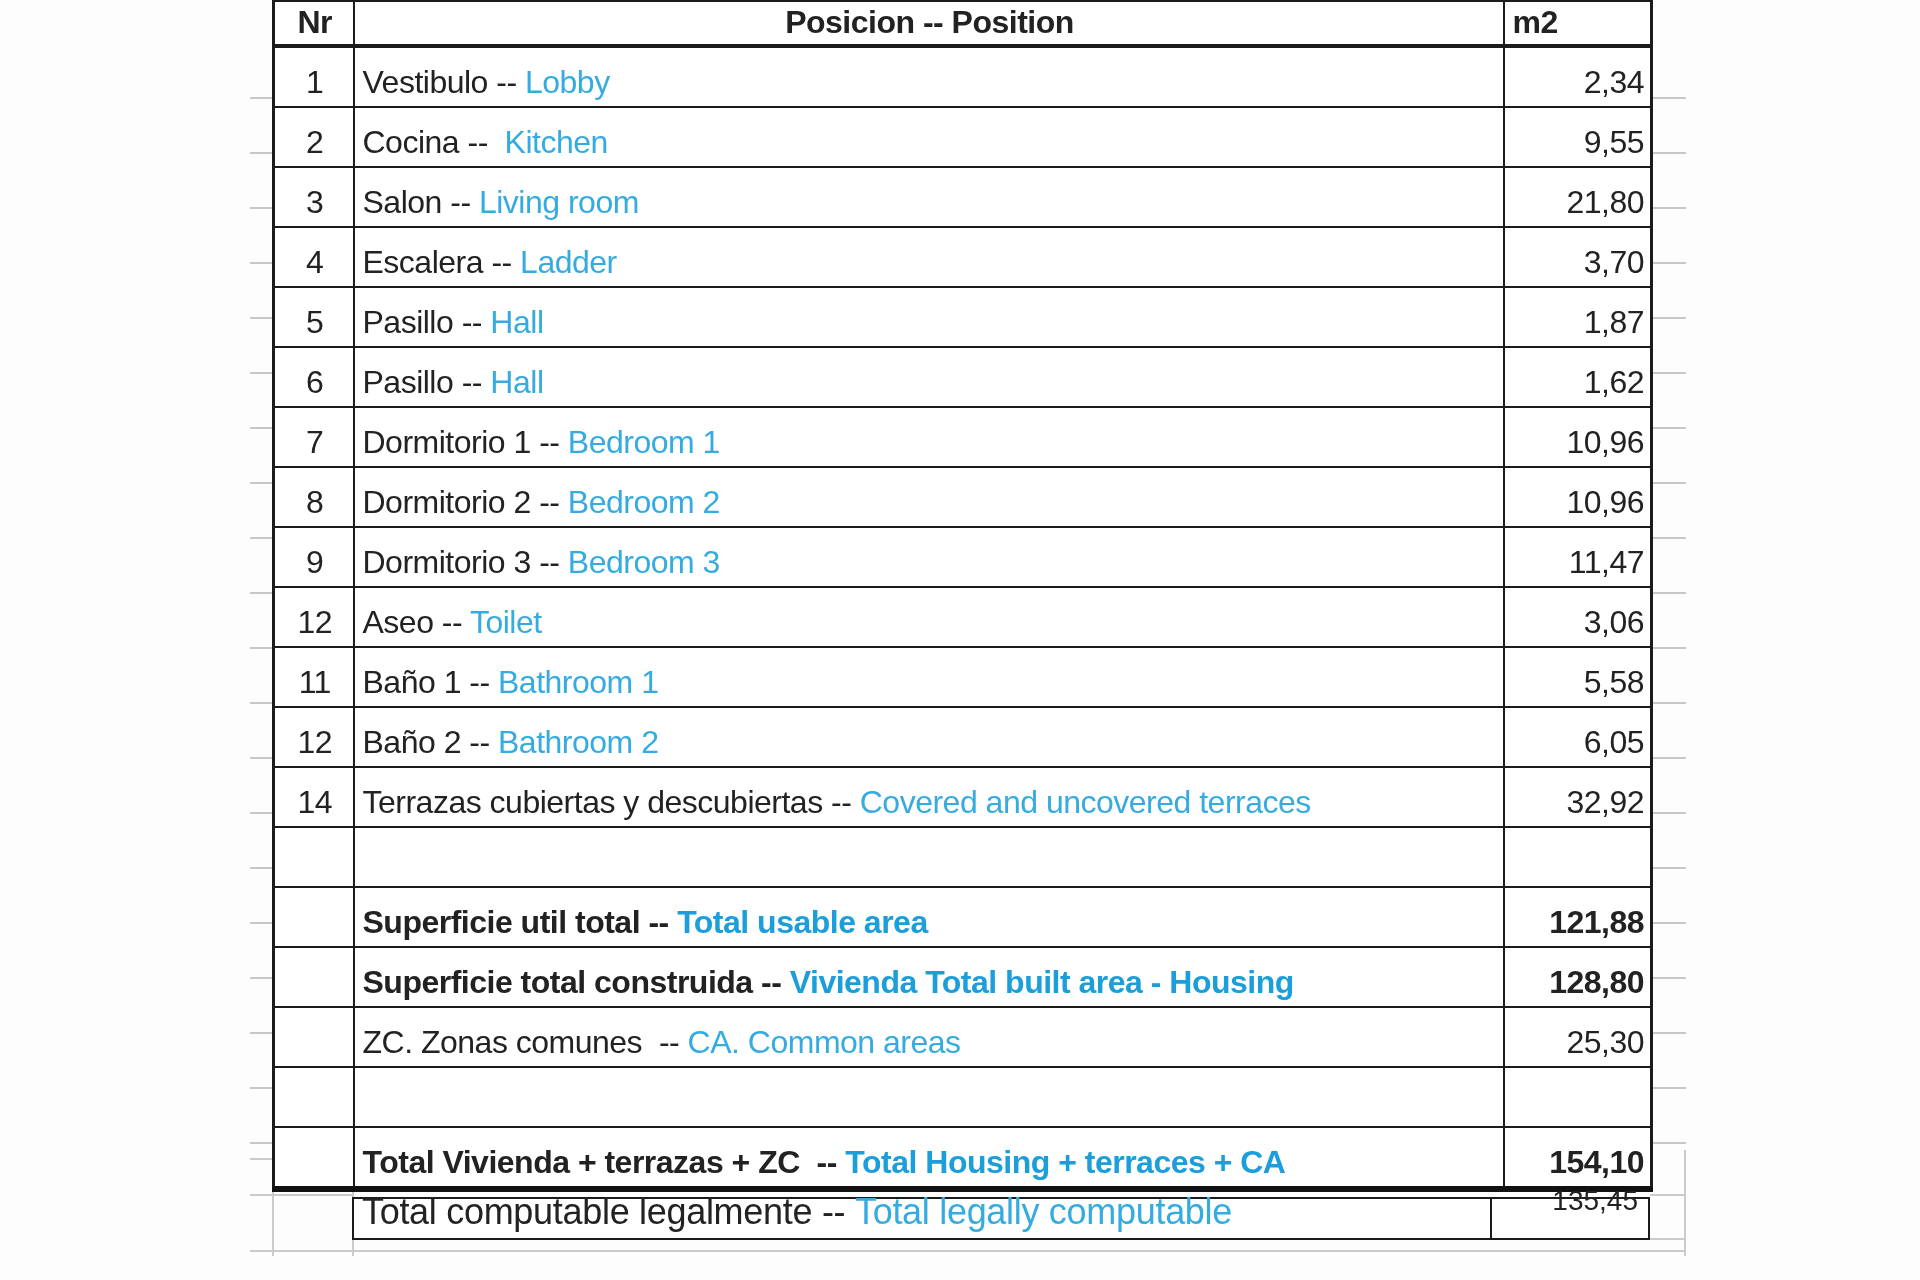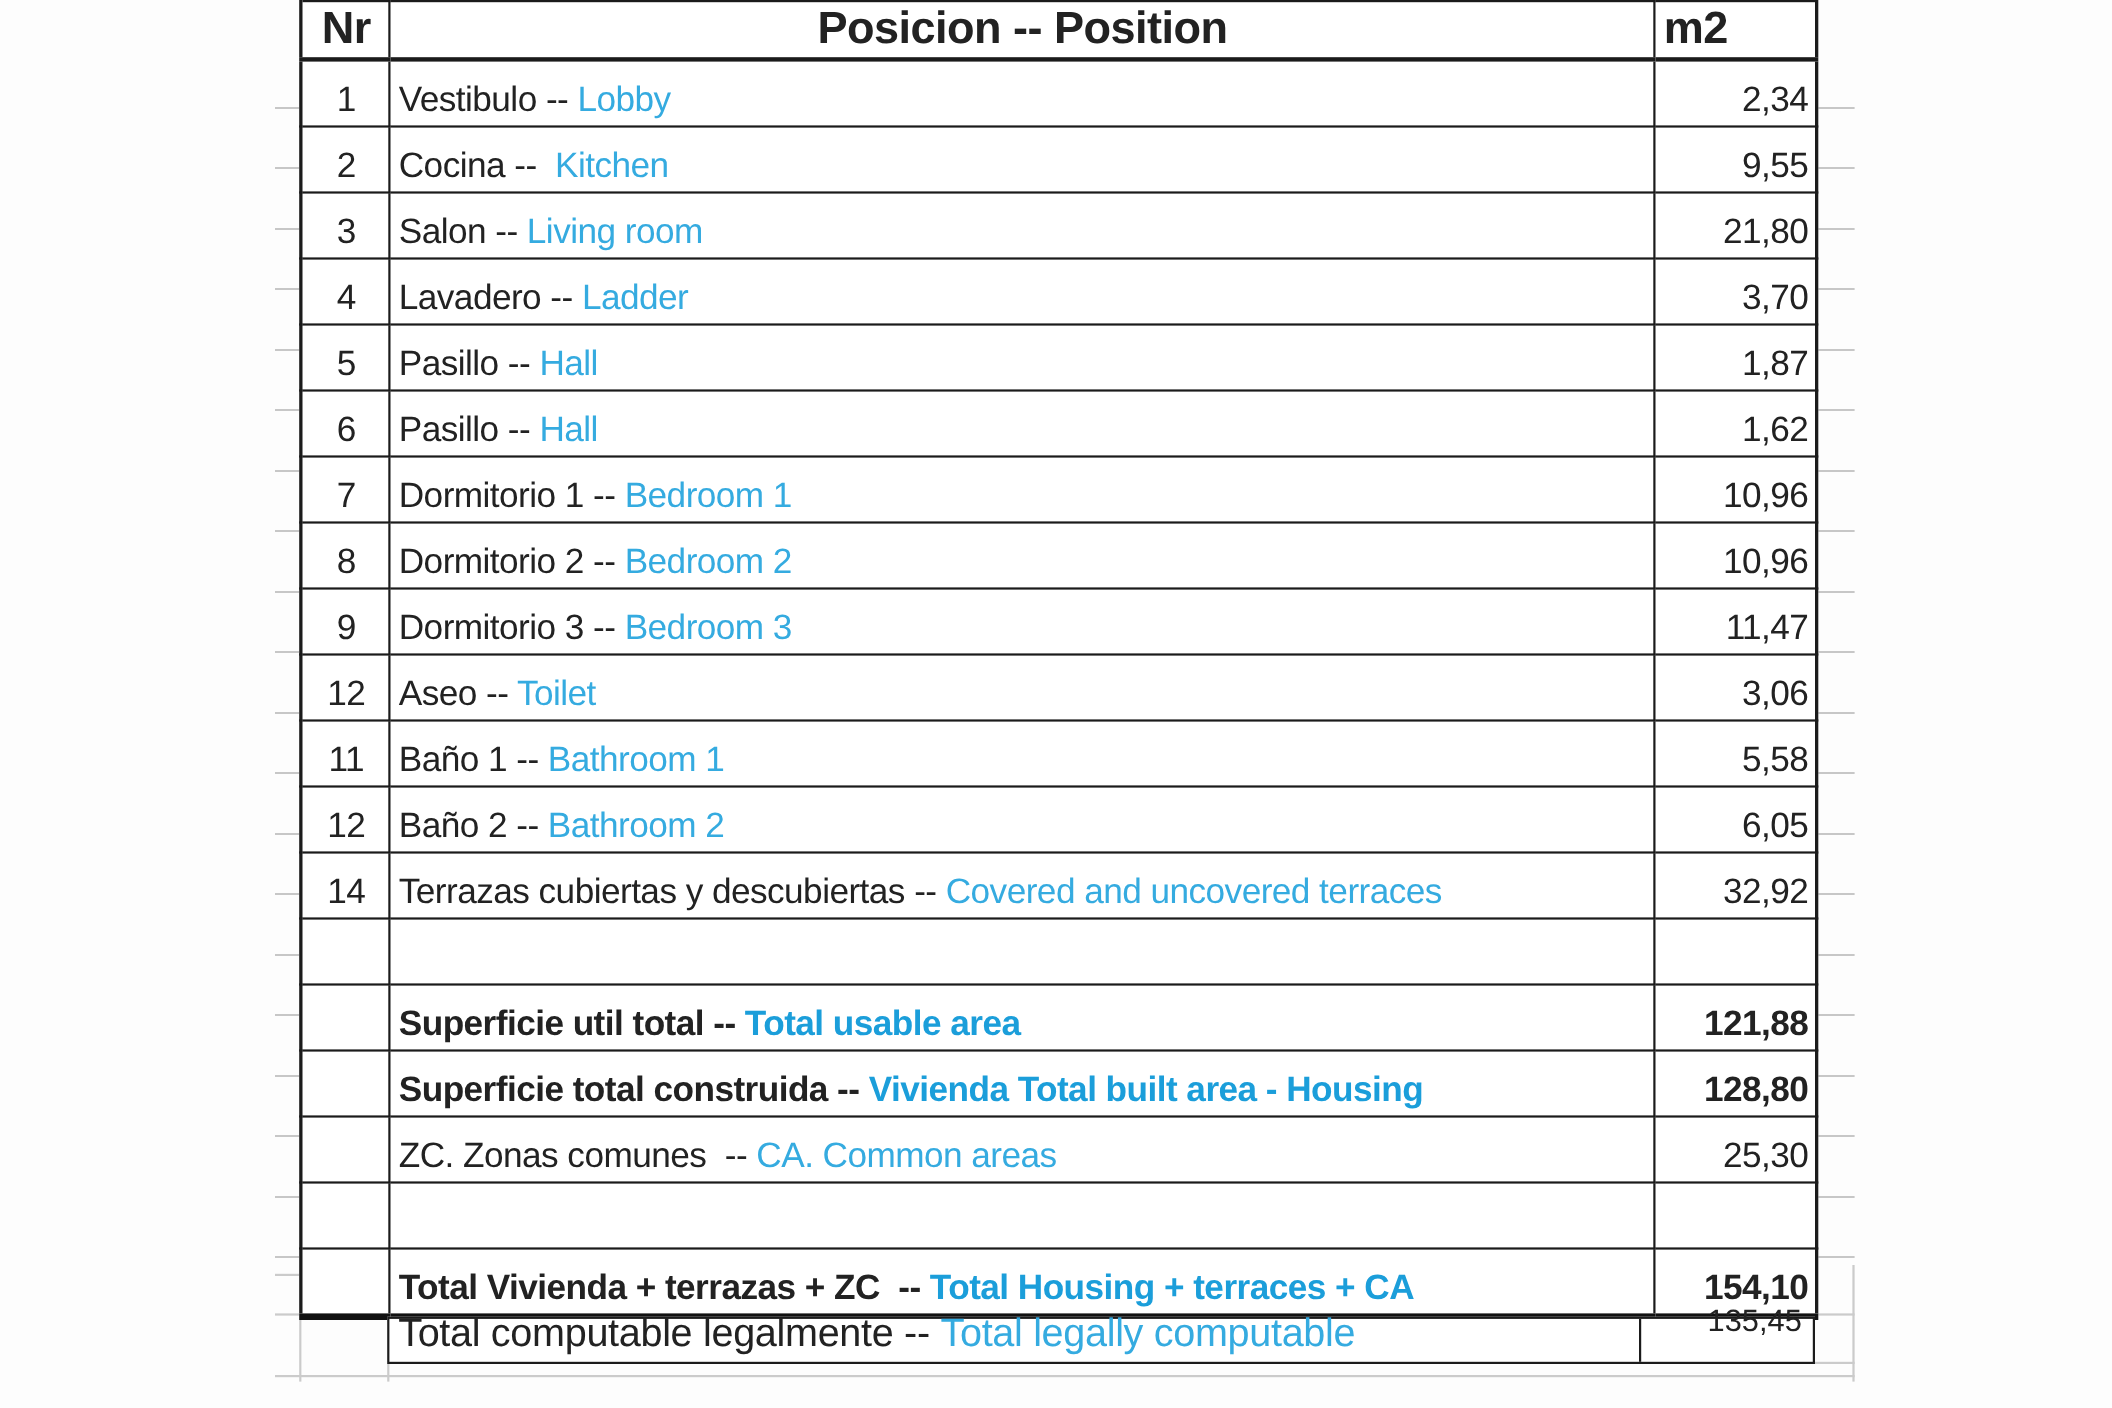--- a/index.html
+++ b/index.html
@@ -28,21 +28,21 @@
     vertical-align:bottom;
     padding:0 6px 5px 8px;
     overflow:hidden;
     white-space:pre;
     height:53px;
   }
   table.main thead td{
     border-bottom:4px solid var(--border);
     font-weight:bold;
     text-align:center;
-    font-size:41px;
+    font-size:32px;
     padding-bottom:3px;
     height:39px;
   }
   td.cell-nr{text-align:center;padding:0 4px 5px 4px;}
   td.cell-m2{text-align:right;padding-right:10px;}
   .en{color:var(--blue);}
   tr.bold td{font-weight:bold;}
   tr.bold .en{color:var(--blue-bold);}
   tr.thick-bottom td{border-bottom:6px solid #111;}
   
@@ -109,21 +109,21 @@
     <td class="cell-pos"><span class="es">Cocina --  </span><span class="en">Kitchen</span></td>
     <td class="cell-m2">9,55</td>
   </tr>
       <tr>
     <td class="cell-nr">3</td>
     <td class="cell-pos"><span class="es">Salon -- </span><span class="en">Living room</span></td>
     <td class="cell-m2">21,80</td>
   </tr>
       <tr>
     <td class="cell-nr">4</td>
-    <td class="cell-pos"><span class="es">Lavadero -- </span><span class="en">Ladder</span></td>
+    <td class="cell-pos"><span class="es">Escalera -- </span><span class="en">Ladder</span></td>
     <td class="cell-m2">3,70</td>
   </tr>
       <tr>
     <td class="cell-nr">5</td>
     <td class="cell-pos"><span class="es">Pasillo -- </span><span class="en">Hall</span></td>
     <td class="cell-m2">1,87</td>
   </tr>
       <tr>
     <td class="cell-nr">6</td>
     <td class="cell-pos"><span class="es">Pasillo -- </span><span class="en">Hall</span></td>

